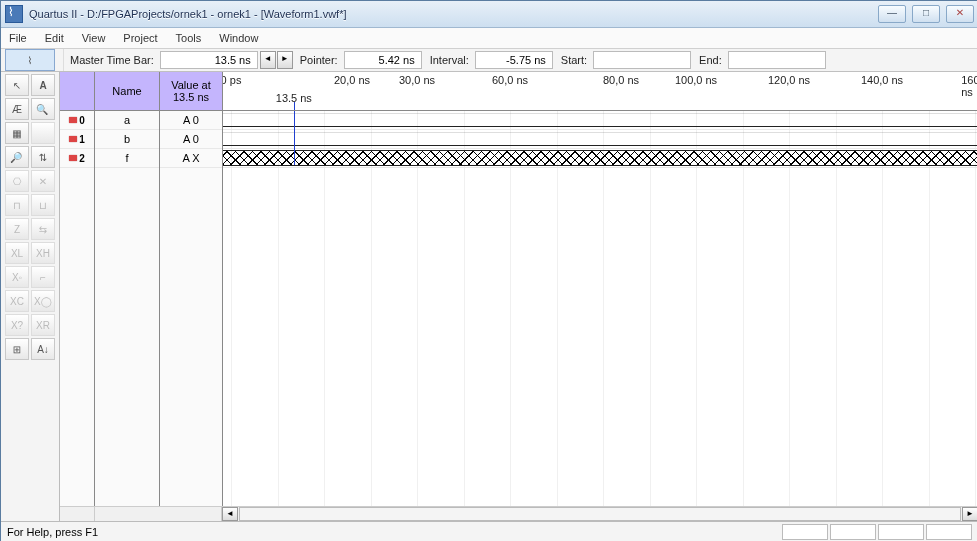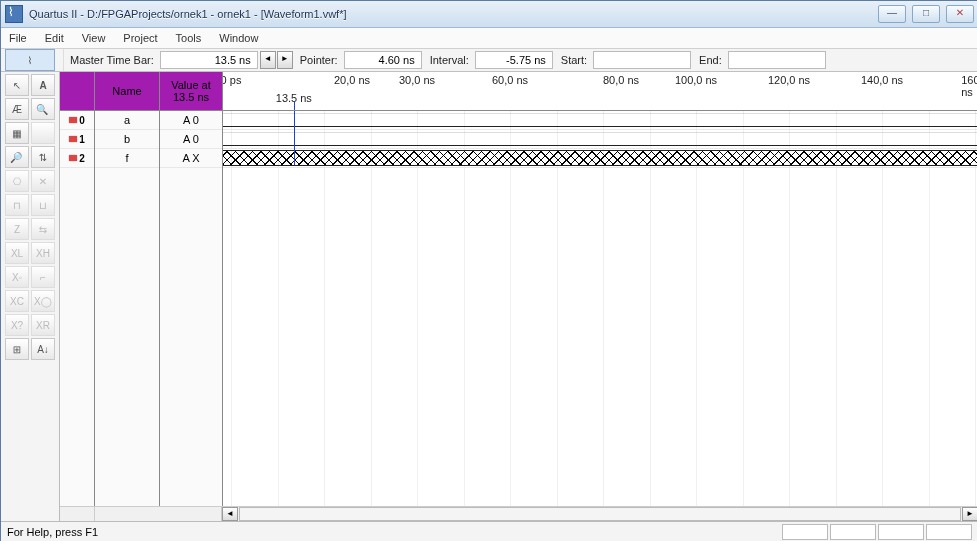--- a/index.html
+++ b/index.html
@@ -20,21 +20,21 @@
 .bar2 .btn{width:14px;height:16px;border:1px solid #999;background:linear-gradient(#fff,#ddd);text-align:center;line-height:14px;font-size:8px;margin-right:1px}
 .main{flex:1;display:flex;min-height:0}
 .tbox{width:58px;border-right:1px solid #bbb;background:#f4f4f4;display:flex;flex-direction:column;align-items:center;padding-top:2px}
 .trow{display:flex;gap:2px;margin-bottom:2px;width:100%;justify-content:center}
 .tb{width:22px;height:20px;border:1px solid #c8c8c8;background:linear-gradient(#fff,#e8e8e8);display:flex;align-items:center;justify-content:center;font-size:10px;color:#555}
 .tb.act{border-color:#88a8d0;background:#d8e8f8}
 .tb.dis{color:#bbb;border-color:#ddd}
 .tb.single{width:48px}
 .wrap{flex:1;display:flex;flex-direction:column;min-width:0}
 .hdrs{display:flex;height:38px;border-bottom:1px solid #888}
-.hcol{border-right:1px solid #888;display:flex;align-items:center;justify-content:center;flex-direction:column;background:#a21caf;font-size:11px}
+.hcol{border-right:1px solid #888;display:flex;align-items:center;justify-content:center;flex-direction:column;background:#c4b5fd;font-size:11px}
 .c1{width:34px}.c2{width:64px}.c3{width:62px}
 .tstrip{flex:1;position:relative;background:#fff;overflow:hidden}
 .ticks{position:absolute;top:0;left:0;right:0;height:38px}
 .tick{position:absolute;top:2px;font-size:11px;color:#222;transform:translateX(-50%)}
 .marker{position:absolute;top:20px;font-size:11px;color:#222}
 .cursor{position:absolute;top:30px;bottom:0;width:1px;background:#2040d0;z-index:5}
 .body{flex:1;display:flex;min-height:0;overflow:hidden}
 .sigcols{display:flex;border-right:1px solid #888}
 .sigcol{border-right:1px solid #888;background:#fafafa}
 .sigcol:last-child{border-right:none}
@@ -84,21 +84,21 @@
  <div class="bar2">
   <div style="width:58px;display:flex;justify-content:center">
    <div class="tb act single">⌇</div>
   </div>
   <div class="sep"></div>
   <div class="lbl">Master Time Bar:</div>
   <div class="val" style="min-width:90px">13.5 ns</div>
   <div class="btn">◄</div>
   <div class="btn">►</div>
   <div class="lbl">Pointer:</div>
-  <div class="val">4.60 ns</div>
+  <div class="val">5.42 ns</div>
   <div class="lbl">Interval:</div>
   <div class="val">-5.75 ns</div>
   <div class="lbl">Start:</div>
   <div class="val" style="min-width:90px"></div>
   <div class="lbl">End:</div>
   <div class="val" style="min-width:90px"></div>
  </div>
 
  <div class="main">
   <div class="tbox">

